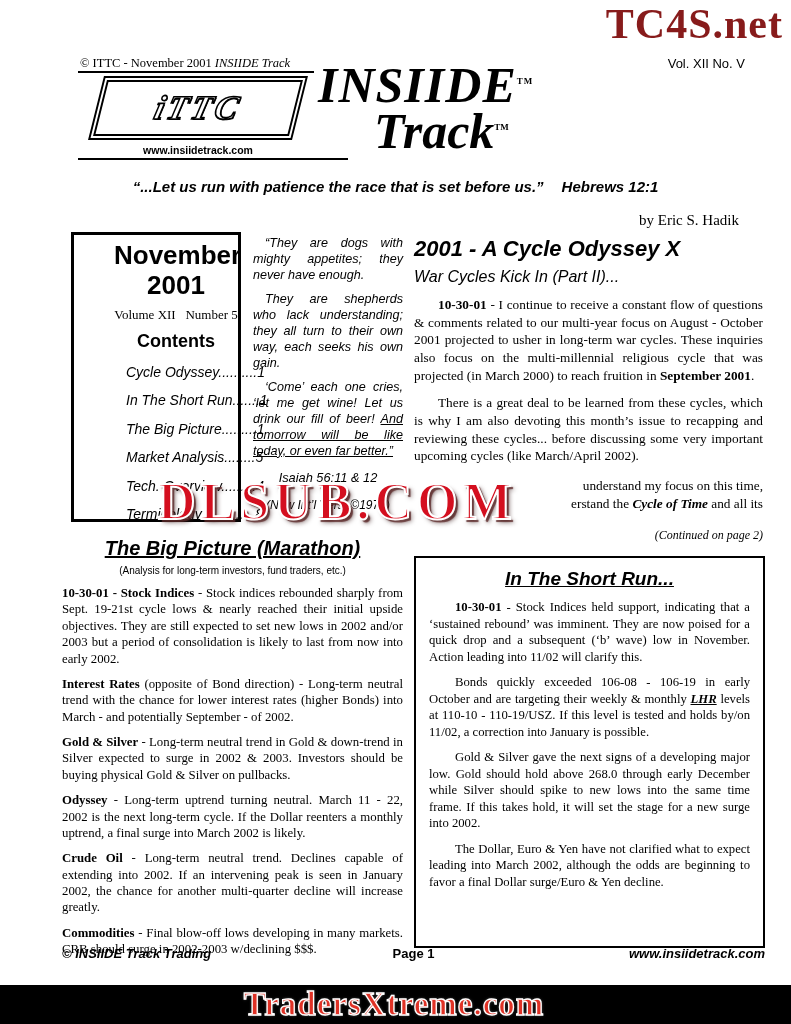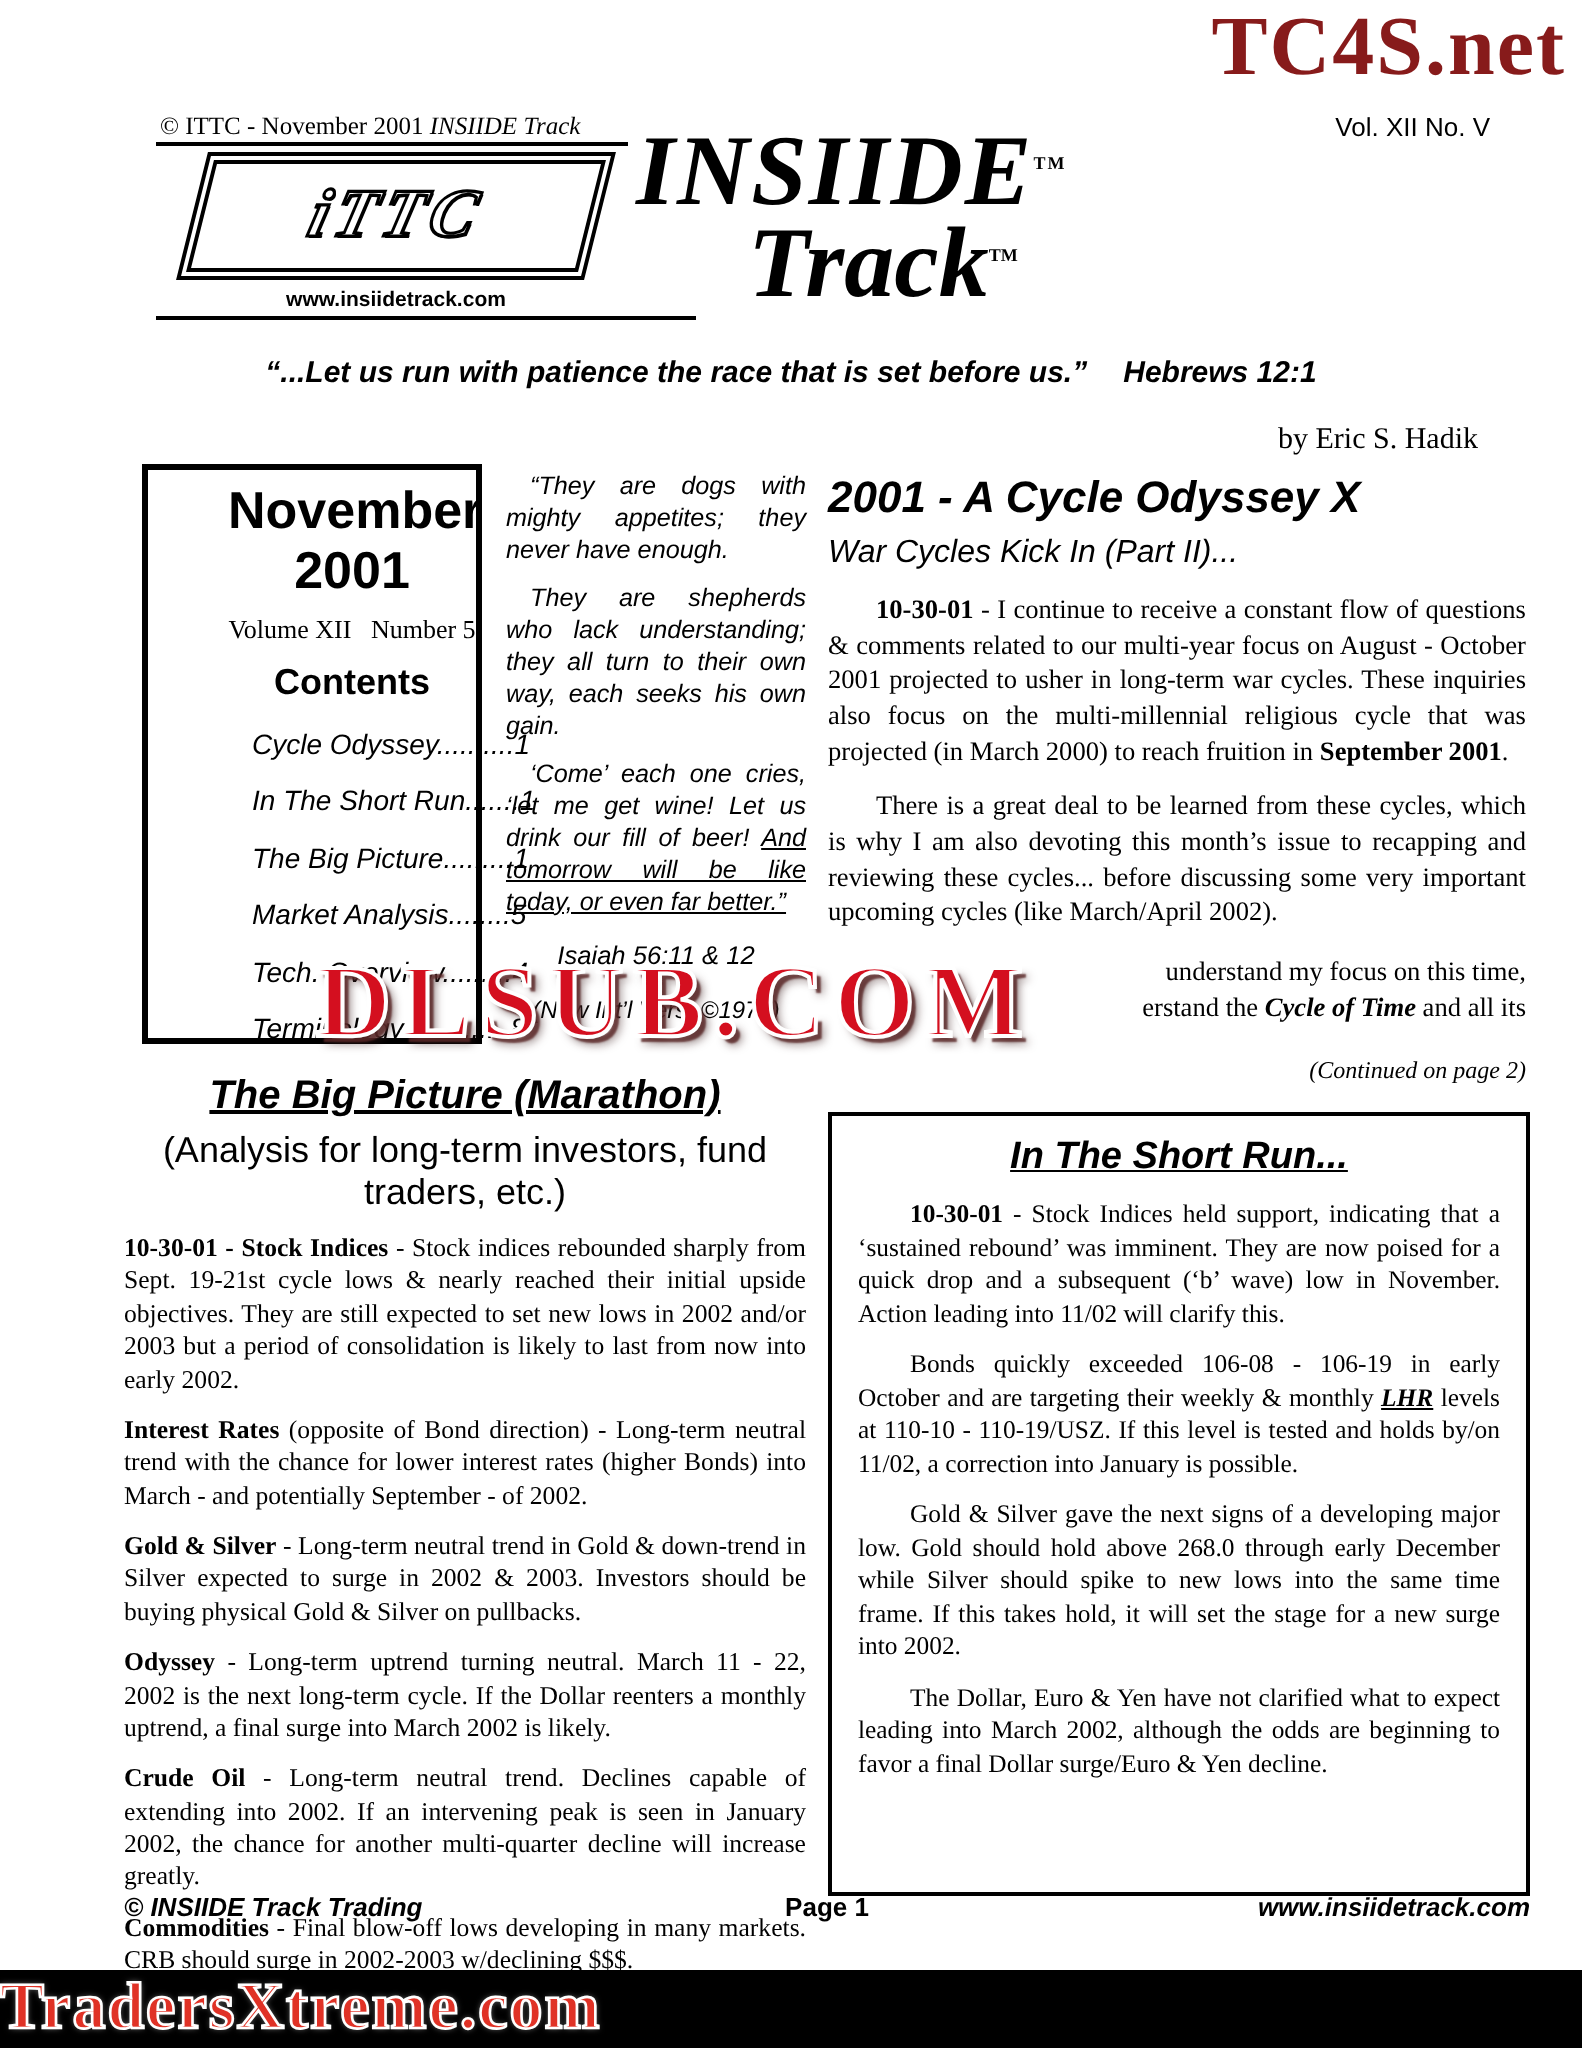--- a/index.html
+++ b/index.html
@@ -9,21 +9,21 @@
 
   
   .tc4s { position:absolute; top:0px; right:8px; font-family:"Liberation Serif", serif;
           font-weight:bold; font-size:42px; letter-spacing:1px; color:var(--tc4s-red,#871b1b); }
   .dlsub { position:absolute; left:158px; top:472px; font-family:"Liberation Serif", serif;
            font-weight:bold; font-size:52px; letter-spacing:5px; color:var(--watermark-red,#d40f1f);
            -webkit-text-stroke:2px #fff;
            text-shadow:3px 3px 1px rgba(90,40,40,.85), -1px -1px 0 #fff, 4px 4px 4px rgba(60,30,30,.5);
            z-index:30; }
   .bottom-strip { position:absolute; left:0; bottom:0; width:791px; height:39px;
-                  background:var(--strip-bg,#000); display:flex; align-items:center; justify-content:flex-start; }
+                  background:var(--strip-bg,#000); display:flex; align-items:center; justify-content:center; }
   .tradersxtreme { font-family:"Liberation Serif", serif; font-weight:bold; font-size:33px;
                    color:var(--strip-red,#e03226); letter-spacing:1px; padding-right:3px;
                    -webkit-text-stroke:1.3px #fff; text-shadow:0 0 3px rgba(255,255,255,.5); }
 
   
   .copyright { position:absolute; left:80px; top:56px; font-size:12.5px; }
   .copyright .it { font-style:italic; }
   .vol { position:absolute; right:46px; top:56px; font-family:"Liberation Sans", sans-serif; font-size:13px; }
   .logo-top-rule { position:absolute; left:78px; top:71px; width:236px; height:2px; background:#000; }
   .emblem { position:absolute; left:96px; top:76px; width:204px; height:64px; transform:skewX(-14deg);
@@ -69,21 +69,21 @@
   .a-title { font-family:"Liberation Sans", sans-serif; font-weight:bold; font-style:italic; font-size:22px; }
   .a-sub { font-family:"Liberation Sans", sans-serif; font-style:italic; font-size:16px; margin-top:6px; }
   .article p.body { font-size:13.3px; line-height:1.33; text-align:justify; text-indent:24px; margin-top:10px; }
   .frag { margin-top:12px; font-size:13.3px; line-height:1.33; text-align:right; }
   .continued { margin-top:16px; text-align:right; font-style:italic; font-size:12px; }
 
   
   .big-picture { position:absolute; left:62px; top:537px; width:341px; }
   .bp-title { font-family:"Liberation Sans", sans-serif; font-weight:bold; font-style:italic;
               font-size:20px; text-align:center; text-decoration:underline; }
-  .bp-sub { font-family:"Liberation Sans", sans-serif; font-size:18px; text-align:center; margin-top:5px; }
+  .bp-sub { font-family:"Liberation Sans", sans-serif; font-size:10px; text-align:center; margin-top:5px; }
   .big-picture p { font-size:12.8px; line-height:1.28; text-align:justify; margin-top:9px; }
 
   
   .short-run { position:absolute; left:414px; top:556px; width:351px; height:392px;
                border:2px solid #000; padding:10px 13px; overflow:hidden; }
   .sr-title { font-family:"Liberation Sans", sans-serif; font-weight:bold; font-style:italic;
               font-size:19px; text-align:center; text-decoration:underline; }
   .short-run p { font-size:12.7px; line-height:1.3; text-align:justify; text-indent:26px; margin-top:9px; }
   .lhr { font-weight:bold; font-style:italic; text-decoration:underline; }
 

